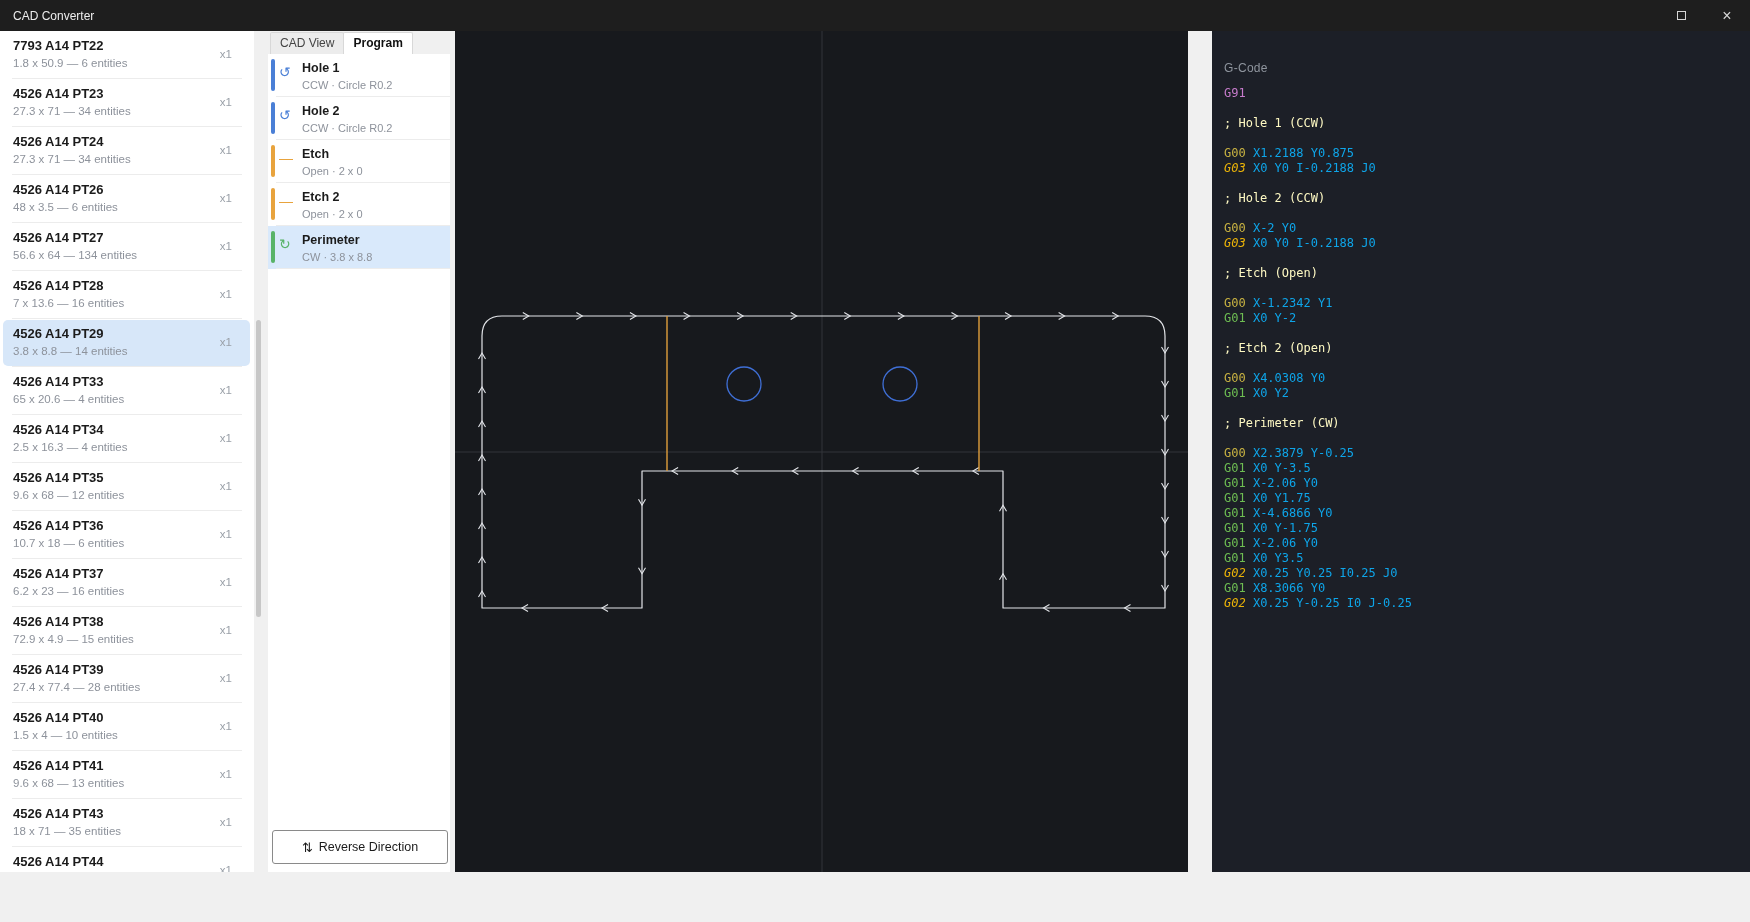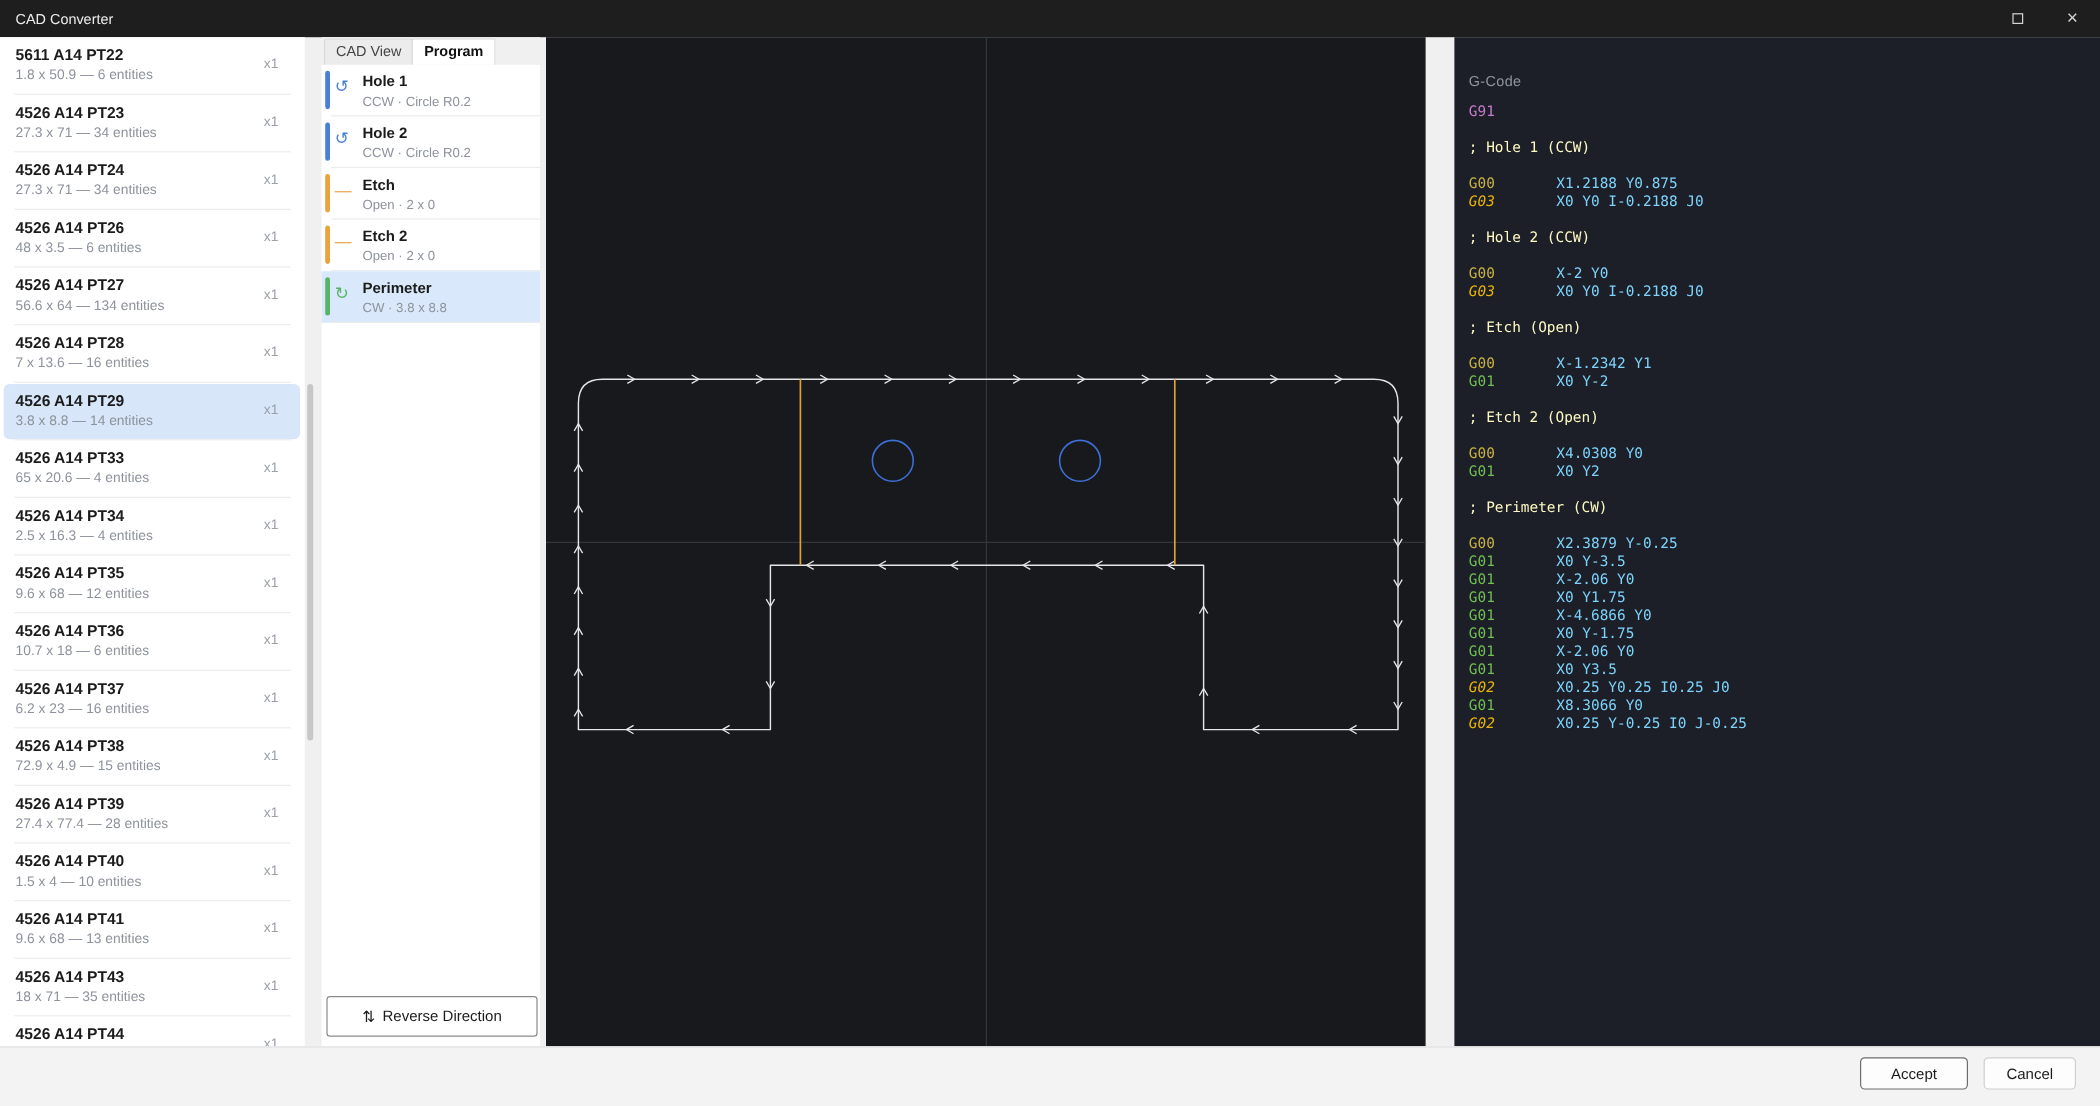--- a/index.html
+++ b/index.html
@@ -56,21 +56,21 @@
   .gcode-panel{position:absolute;top:31px;left:1212px;width:558px;height:841px;background:#1c1f27;}
   .gcode-header{position:absolute;top:30px;left:12px;font-size:12px;color:#8f959e;letter-spacing:.3px;}
   .gcode-lines{position:absolute;top:55px;left:12px;right:8px;
                font-family:"DejaVu Sans Mono",monospace;font-size:12px;line-height:15px;white-space:pre;}
   .gc-line{height:15px;}
   .gc-comment{color:#fef9c3;}
   .gc-mode{color:#c77ccc;}
   .gc-G00{color:#c9b342;}
   .gc-G01{color:#6fbf53;}
   .gc-G02,.gc-G03{color:#eab308;font-style:italic;}
-  .gc-args{color:#7dd3fc;margin-left:44px;}
+  .gc-args{color:#0ea5e9;}
 
   
   .footerbar{position:absolute;left:0;right:0;bottom:0;height:50px;background:#f3f3f3;
              border-top:1px solid #e2e2e2;box-sizing:border-box;}
   .btn{position:absolute;top:8px;height:27px;border-radius:4px;background:#fdfdfd;
        font-size:12.5px;color:#1b1b1b;font-family:inherit;cursor:pointer;}
   .btn.accept{left:1550px;width:90px;border:1px solid #6e6e6e;}
   .btn.cancel{left:1653px;width:77px;border:1px solid #d0d0d0;}
 </style>
 </head>
@@ -85,21 +85,21 @@
         <span class="max-glyph"></span>
       </div>
       <div class="win-btn">
         <span class="close-glyph">×</span>
       </div>
     </div>
   </header>
 
   <aside class="sidebar">
       <div class="part">
-    <div class="part-title">5611 A14 PT22</div>
+    <div class="part-title">7793 A14 PT22</div>
     <div class="part-detail">1.8 x 50.9 — 6 entities</div>
     <div class="part-qty">x1</div>
   </div>
       <div class="part">
     <div class="part-title">4526 A14 PT23</div>
     <div class="part-detail">27.3 x 71 — 34 entities</div>
     <div class="part-qty">x1</div>
   </div>
       <div class="part">
     <div class="part-title">4526 A14 PT24</div>
@@ -279,18 +279,14 @@
         <line x1="212" y1="285" x2="212" y2="440" stroke="#e09e3c" stroke-width="1.4"></line>
         <line x1="524" y1="285" x2="524" y2="440" stroke="#e09e3c" stroke-width="1.4"></line>
       </svg>
   </section>
 
   <section class="gcode-panel">
     <div class="gcode-header">G-Code</div>
     <div class="gcode-lines"><div class="gc-line gc-mode">G91</div><div class="gc-line">&nbsp;</div><div class="gc-line gc-comment">; Hole 1 (CCW)</div><div class="gc-line">&nbsp;</div><div class="gc-line"><span class="gc-cmd gc-G00">G00</span><span class="gc-args"> X1.2188 Y0.875</span></div><div class="gc-line"><span class="gc-cmd gc-G03">G03</span><span class="gc-args"> X0 Y0 I-0.2188 J0</span></div><div class="gc-line">&nbsp;</div><div class="gc-line gc-comment">; Hole 2 (CCW)</div><div class="gc-line">&nbsp;</div><div class="gc-line"><span class="gc-cmd gc-G00">G00</span><span class="gc-args"> X-2 Y0</span></div><div class="gc-line"><span class="gc-cmd gc-G03">G03</span><span class="gc-args"> X0 Y0 I-0.2188 J0</span></div><div class="gc-line">&nbsp;</div><div class="gc-line gc-comment">; Etch (Open)</div><div class="gc-line">&nbsp;</div><div class="gc-line"><span class="gc-cmd gc-G00">G00</span><span class="gc-args"> X-1.2342 Y1</span></div><div class="gc-line"><span class="gc-cmd gc-G01">G01</span><span class="gc-args"> X0 Y-2</span></div><div class="gc-line">&nbsp;</div><div class="gc-line gc-comment">; Etch 2 (Open)</div><div class="gc-line">&nbsp;</div><div class="gc-line"><span class="gc-cmd gc-G00">G00</span><span class="gc-args"> X4.0308 Y0</span></div><div class="gc-line"><span class="gc-cmd gc-G01">G01</span><span class="gc-args"> X0 Y2</span></div><div class="gc-line">&nbsp;</div><div class="gc-line gc-comment">; Perimeter (CW)</div><div class="gc-line">&nbsp;</div><div class="gc-line"><span class="gc-cmd gc-G00">G00</span><span class="gc-args"> X2.3879 Y-0.25</span></div><div class="gc-line"><span class="gc-cmd gc-G01">G01</span><span class="gc-args"> X0 Y-3.5</span></div><div class="gc-line"><span class="gc-cmd gc-G01">G01</span><span class="gc-args"> X-2.06 Y0</span></div><div class="gc-line"><span class="gc-cmd gc-G01">G01</span><span class="gc-args"> X0 Y1.75</span></div><div class="gc-line"><span class="gc-cmd gc-G01">G01</span><span class="gc-args"> X-4.6866 Y0</span></div><div class="gc-line"><span class="gc-cmd gc-G01">G01</span><span class="gc-args"> X0 Y-1.75</span></div><div class="gc-line"><span class="gc-cmd gc-G01">G01</span><span class="gc-args"> X-2.06 Y0</span></div><div class="gc-line"><span class="gc-cmd gc-G01">G01</span><span class="gc-args"> X0 Y3.5</span></div><div class="gc-line"><span class="gc-cmd gc-G02">G02</span><span class="gc-args"> X0.25 Y0.25 I0.25 J0</span></div><div class="gc-line"><span class="gc-cmd gc-G01">G01</span><span class="gc-args"> X8.3066 Y0</span></div><div class="gc-line"><span class="gc-cmd gc-G02">G02</span><span class="gc-args"> X0.25 Y-0.25 I0 J-0.25</span></div></div>
   </section>
 
-  <footer class="footerbar">
-    <button class="btn accept">Accept</button>
-    <button class="btn cancel">Cancel</button>
-  </footer>
 
 </div>
 
 </body></html>

